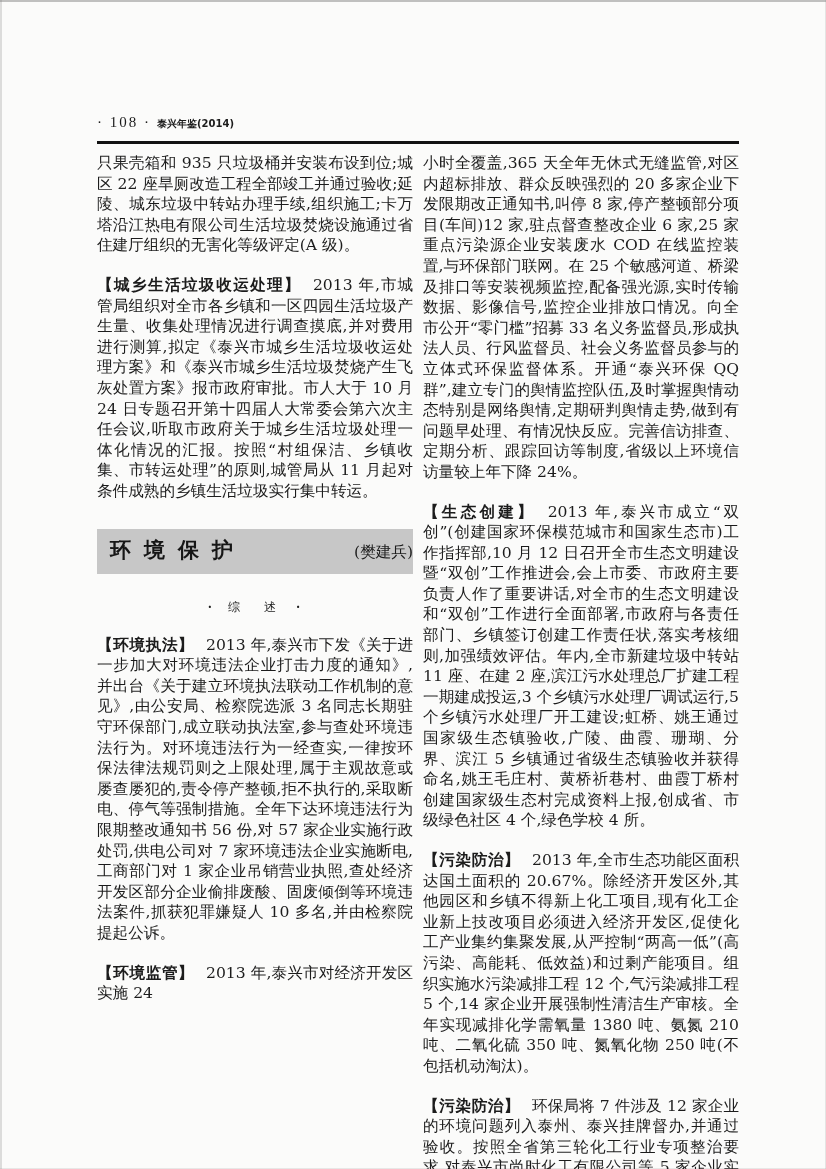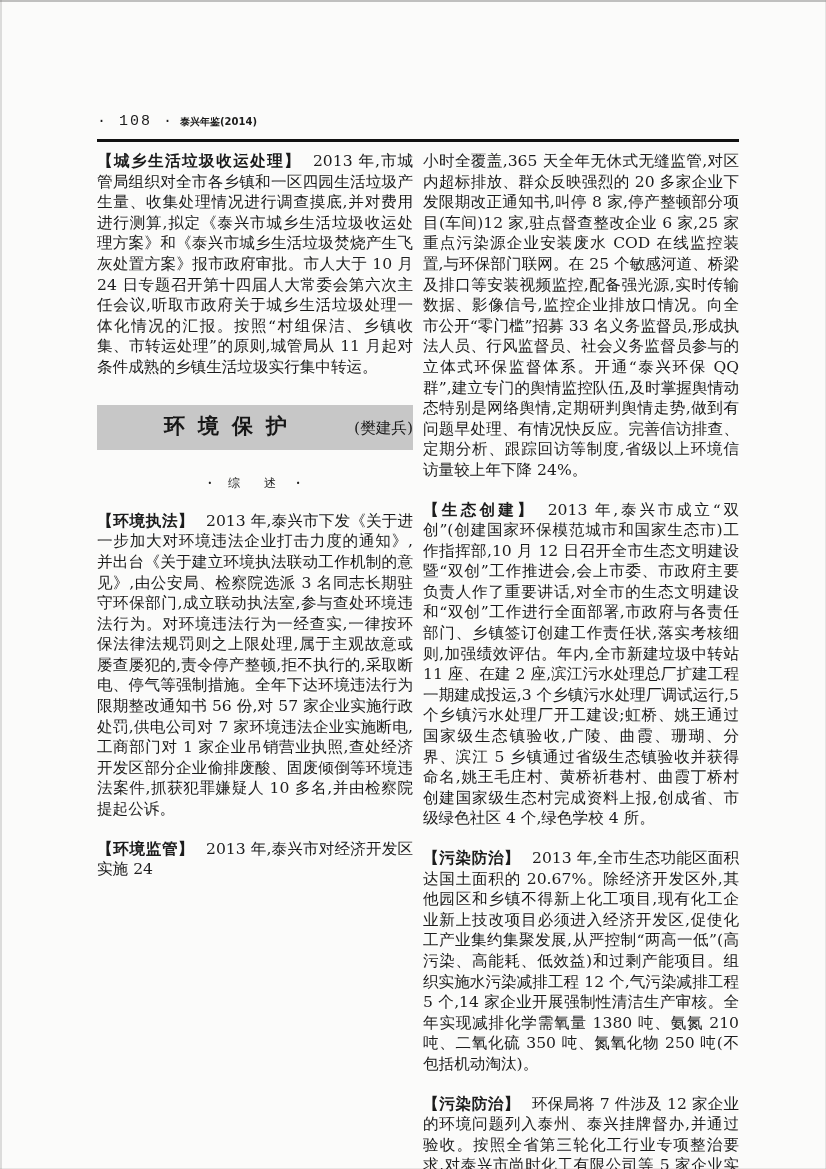--- a/index.html
+++ b/index.html
@@ -25,21 +25,21 @@
   }
   .page-header {
     display: flex;
     align-items: baseline;
     font-size: 15px;
     line-height: 20px;
     margin-bottom: 7px;
     white-space: nowrap;
   }
   .page-num {
-    font-family: Liberation Mono, monospace;
+    font-family: Liberation Serif, serif;
     letter-spacing: 2px;
     margin-right: 6px;
   }
   .book-title {
     font-family: "DejaVu Sans", "Liberation Sans", sans-serif;
     font-weight: 700;
     font-size: 10px;
   }
   .header-rule {
     height: 3px;
@@ -60,21 +60,21 @@
     font-family: "DejaVu Sans", "Liberation Sans", sans-serif;
     font-weight: 700;
     margin-right: 0.75em;
     letter-spacing: 0.5px;
   }
   .attribution { float: right; margin-top: 40px; }
   .section-banner {
     background: #c7c7c7;
     margin: 27px 0 23px 0;
     padding: 11px 0 12px 0;
-    text-align: center;
+    text-align: left;
   }
   .section-banner .section-title {
     font-family: "DejaVu Sans", "Liberation Sans", sans-serif;
     font-weight: 700;
     font-size: 21px;
     letter-spacing: 0.62em;
     margin-left: 0.62em; 
     color: #161616;
   }
   .subsection {
@@ -97,20 +97,21 @@
 
     <div class="page-header">
       <span class="page-num">· 108 ·</span>
       <span class="book-title">泰兴年鉴(2014)</span>
     </div>
     <div class="header-rule"></div>
 
     <div class="cols">
 
       <div class="col">
+        <p class="body-par">只果壳箱和 935 只垃圾桶并安装布设到位;城区 22 座旱厕改造工程全部竣工并通过验收;延陵、城东垃圾中转站办理手续,组织施工;卡万塔沿江热电有限公司生活垃圾焚烧设施通过省住建厅组织的无害化等级评定(A 级)。</p>
 
         <p class="body-par">
           <b class="entry-heading">【城乡生活垃圾收运处理】</b><span>2013 年,市城管局组织对全市各乡镇和一区四园生活垃圾产生量、收集处理情况进行调查摸底,并对费用进行测算,拟定《泰兴市城乡生活垃圾收运处理方案》和《泰兴市城乡生活垃圾焚烧产生飞灰处置方案》报市政府审批。市人大于 10 月 24 日专题召开第十四届人大常委会第六次主任会议,听取市政府关于城乡生活垃圾处理一体化情况的汇报。按照“村组保洁、乡镇收集、市转运处理”的原则,城管局从 11 月起对条件成熟的乡镇生活垃圾实行集中转运。</span><span class="attribution">(樊建兵)</span>
         </p>
 
         <div class="section-banner">
           <span class="section-title">环境保护</span>
         </div>
 
         <div class="subsection">

